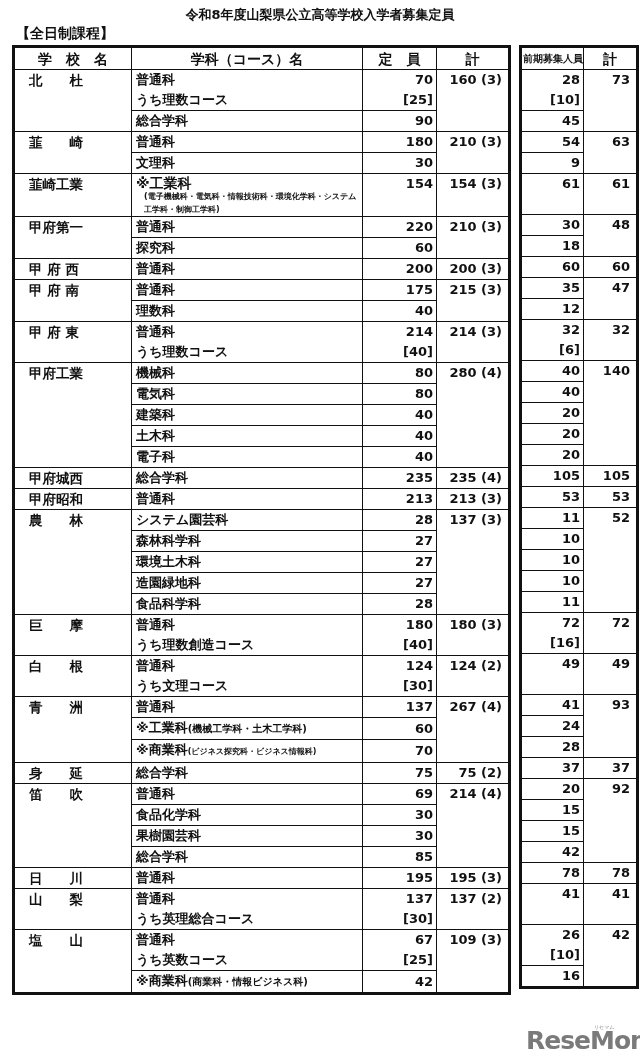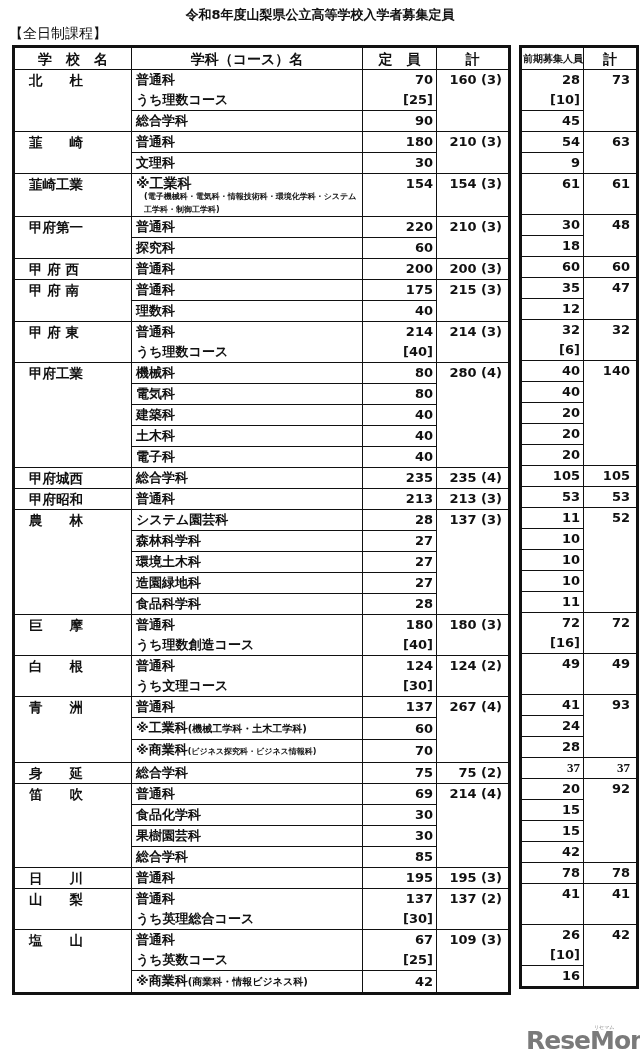--- a/index.html
+++ b/index.html
@@ -1,20 +1,20 @@
 <!DOCTYPE html>
 <html><head>
 <meta charset="utf-8">
 <style>
   html, body { margin:0; padding:0; background:#ffffff; }
   body { width:640px; height:1059px; position:relative; overflow:hidden;
          font-family:"DejaVu Sans","Liberation Sans",sans-serif; color:#111; }
   .title { position:absolute; top:6px; left:0; width:640px; text-align:center;
            font-size:13px; font-weight:bold; letter-spacing:0; }
-  .section { position:absolute; top:25px; left:9px; font-size:14px; font-weight:normal; }
+  .section { position:absolute; top:25px; left:16px; font-size:14px; font-weight:bold; }
   table { border-collapse:collapse; position:absolute; table-layout:fixed; }
   #main { left:12px; top:45px; width:496px; border:3px solid #111; }
   #side { left:519px; top:45px; width:117px; border:3px solid #111; }
   td, th { padding:0 4px; font-size:13px; height:20px; line-height:20px; white-space:nowrap; overflow:hidden; }
   th { font-weight:bold; border:1.5px solid #111; height:21px; font-size:14px; }
   th.small { font-size:10px; padding:0 1px; }
   td.school { font-weight:bold; vertical-align:top; border:1.5px solid #111; padding-left:14px; font-size:13.5px; }
   td.dept { font-weight:bold; border-left:1.5px solid #111; border-right:1.5px solid #111; }
   td.num { text-align:right; font-weight:bold; border-left:1.5px solid #111; border-right:1.5px solid #111; padding-right:3px; }
   td.total { text-align:right; vertical-align:top; font-weight:bold; border:1.5px solid #111; padding-right:6px; }
@@ -377,21 +377,21 @@
       <tr class="grp" style="height: 20px;">
         <td class="num">41</td>
         <td class="total" rowspan="3">93</td>
       </tr>
       <tr class="line" style="height: 20px;">
         <td class="num">24</td>
       </tr>
       <tr class="line last" style="height: 20px;">
         <td class="num">28</td>
       </tr>
-      <tr class="grp last" style="height: 20px; font-family: Liberation Serif, serif;">
+      <tr class="grp last" style="height: 20px;">
         <td class="num">37</td>
         <td class="total">37</td>
       </tr>
       <tr class="grp" style="height: 20px;">
         <td class="num">20</td>
         <td class="total" rowspan="4">92</td>
       </tr>
       <tr class="line" style="height: 20px;">
         <td class="num">15</td>
       </tr>

